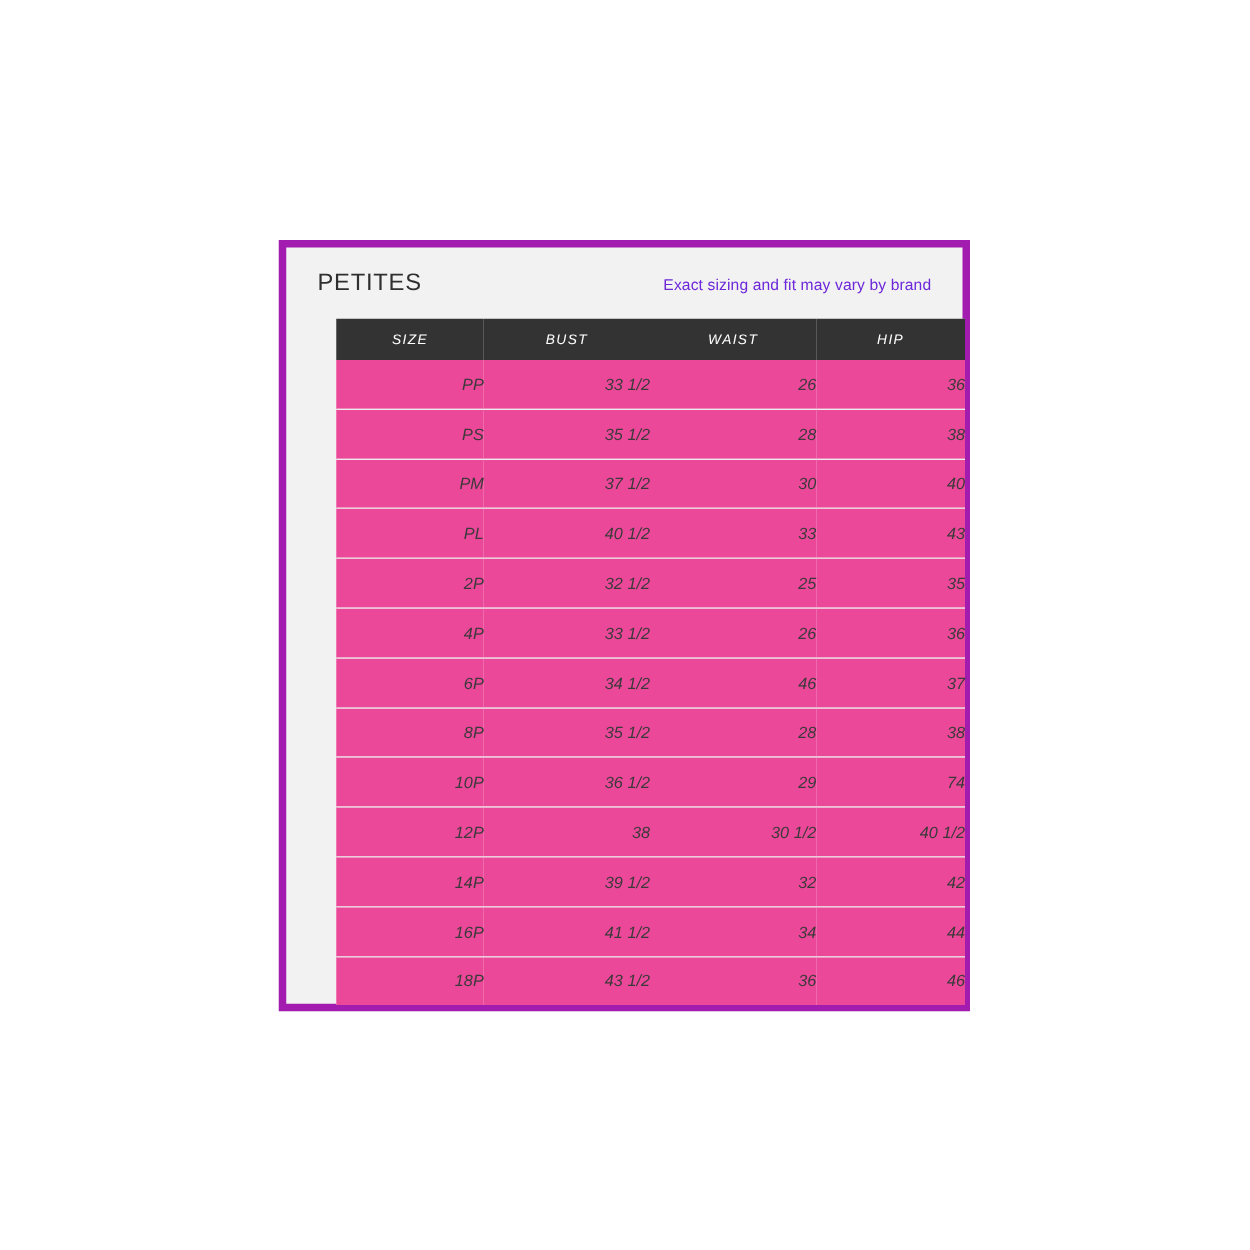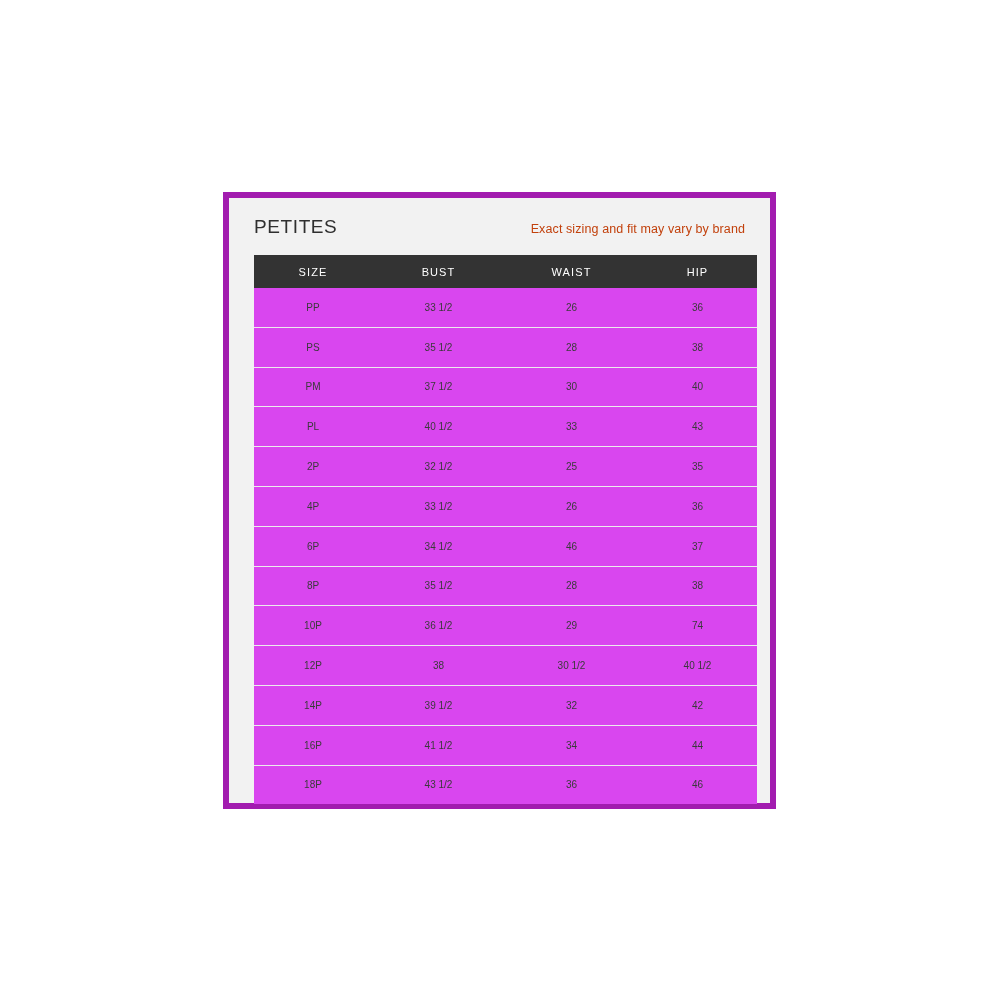--- a/index.html
+++ b/index.html
@@ -42,31 +42,32 @@
 
   .card-title {
     font-size: 19px;
     letter-spacing: 0.6px;
     color: #2f2f2f;
     font-weight: normal;
   }
 
   .card-note {
     font-size: 12.5px;
-    color: #c2410c;
+    color: #6d28d9;
     letter-spacing: 0.1px;
     padding-left: 22px;
   }
 
   .table-wrap {
     position: absolute;
-    left: 25px;
+    left: 40px;
     top: 57px;
     width: 503px;
     background: #ffffff;
+    font-style: italic;
   }
 
   table.size-table {
     border-collapse: collapse;
     width: 503px;
     table-layout: fixed;
   }
 
   table.size-table thead th {
     background: #333333;
@@ -74,25 +75,25 @@
     font-size: 11px;
     font-weight: normal;
     letter-spacing: 1.1px;
     height: 33px;
     text-align: center;
     vertical-align: middle;
     padding: 0;
   }
 
   table.size-table tbody td {
-    background: #d946ef;
+    background: #ec4899;
     color: #3a3a3a;
-    font-size: 10px;
+    font-size: 13px;
     height: 38.8px;
-    text-align: center;
+    text-align: right;
     vertical-align: middle;
     padding: 0;
     border-bottom: 1px solid #ececec;
   }
 
   table.size-table tbody tr:last-child td {
     border-bottom: none;
   }
 
   col.c-size { width: 118px; }

